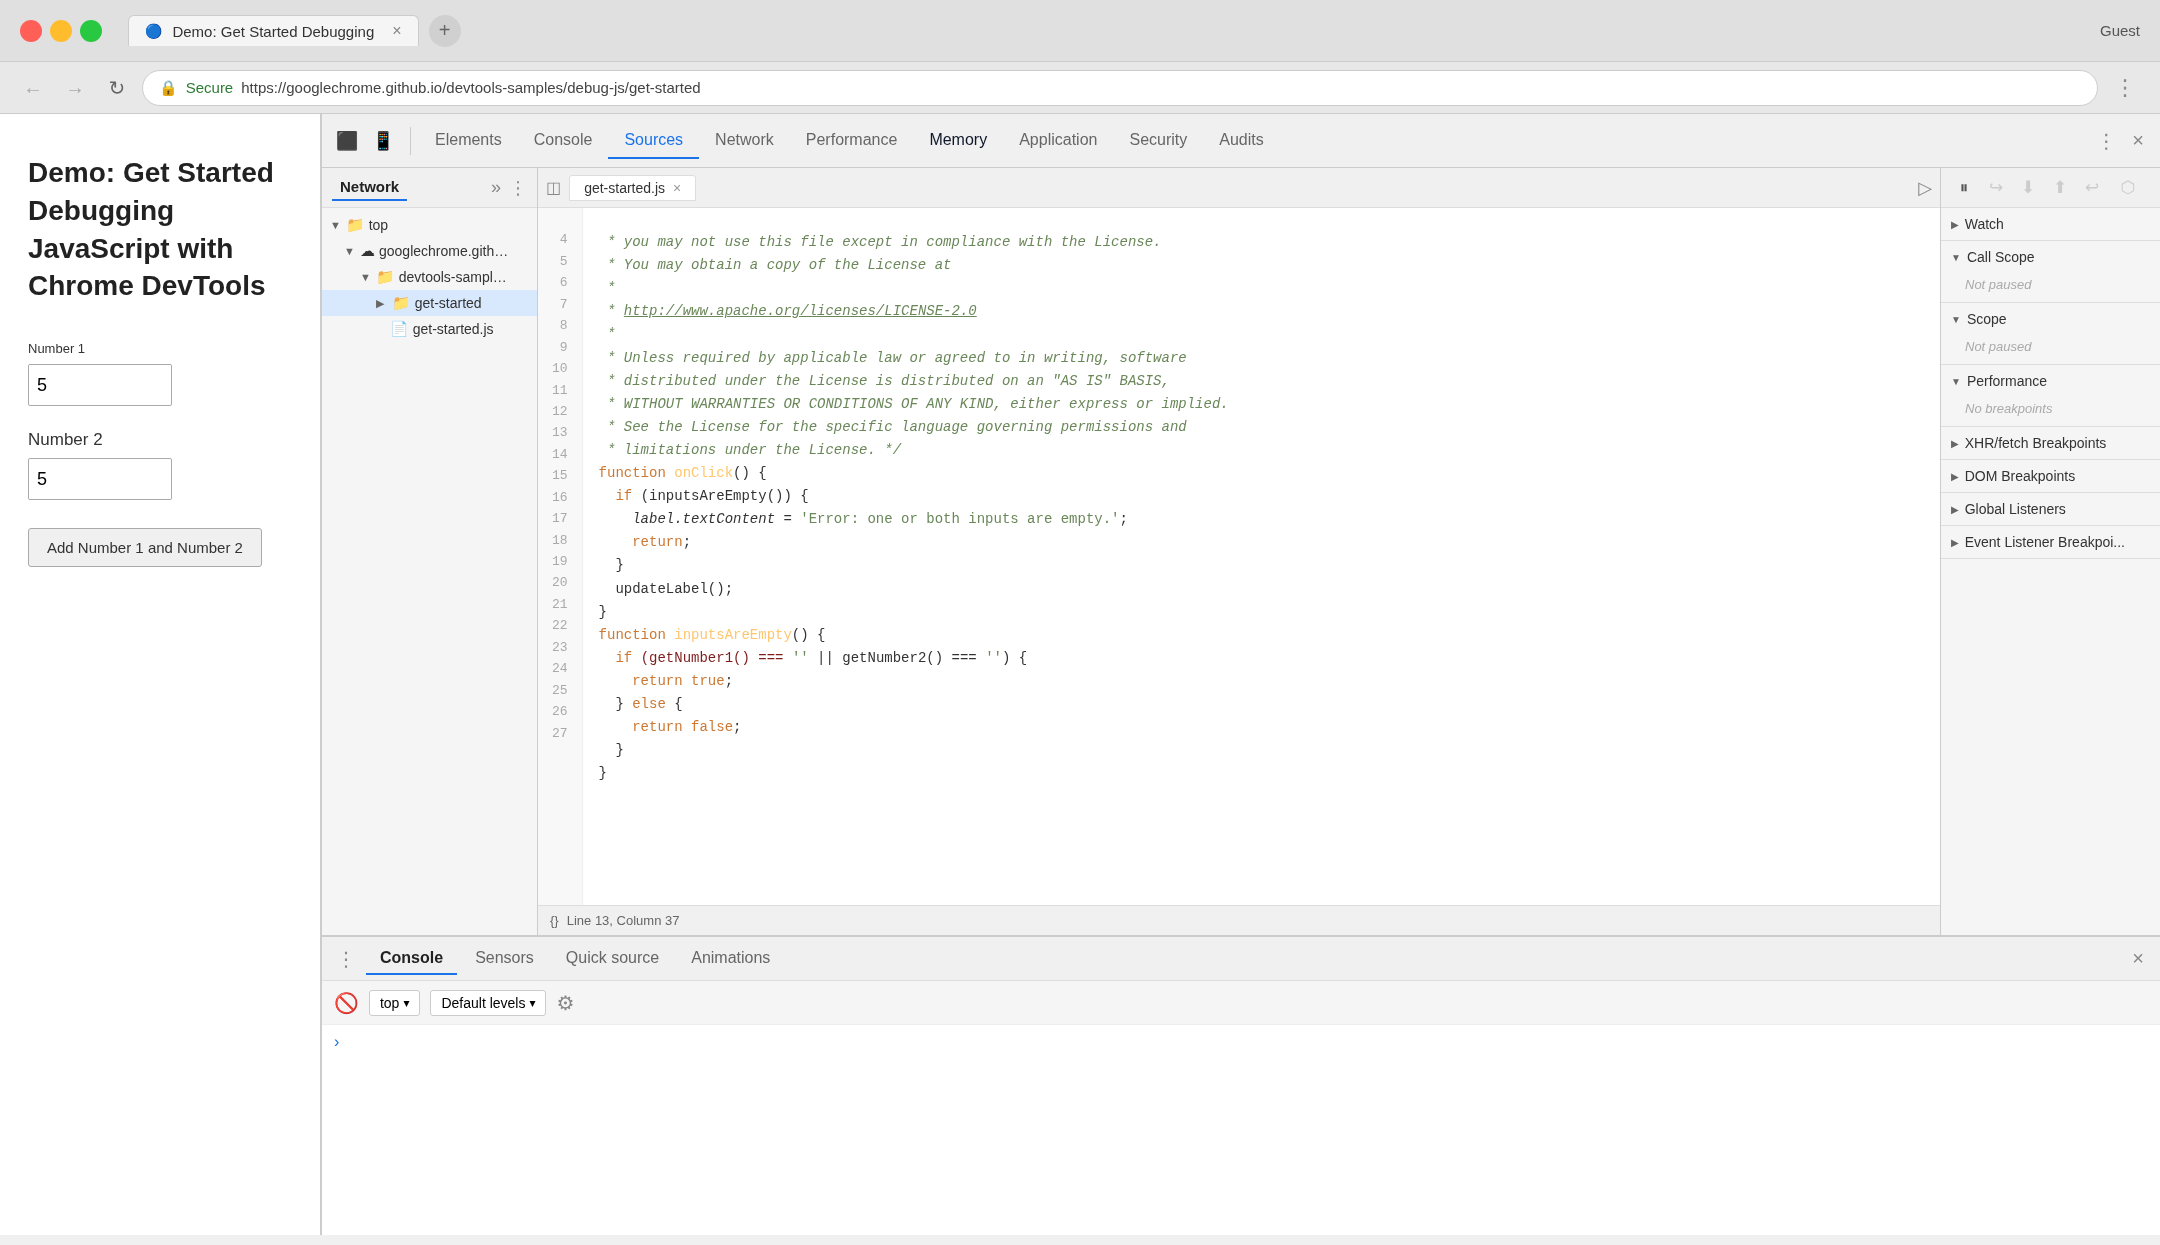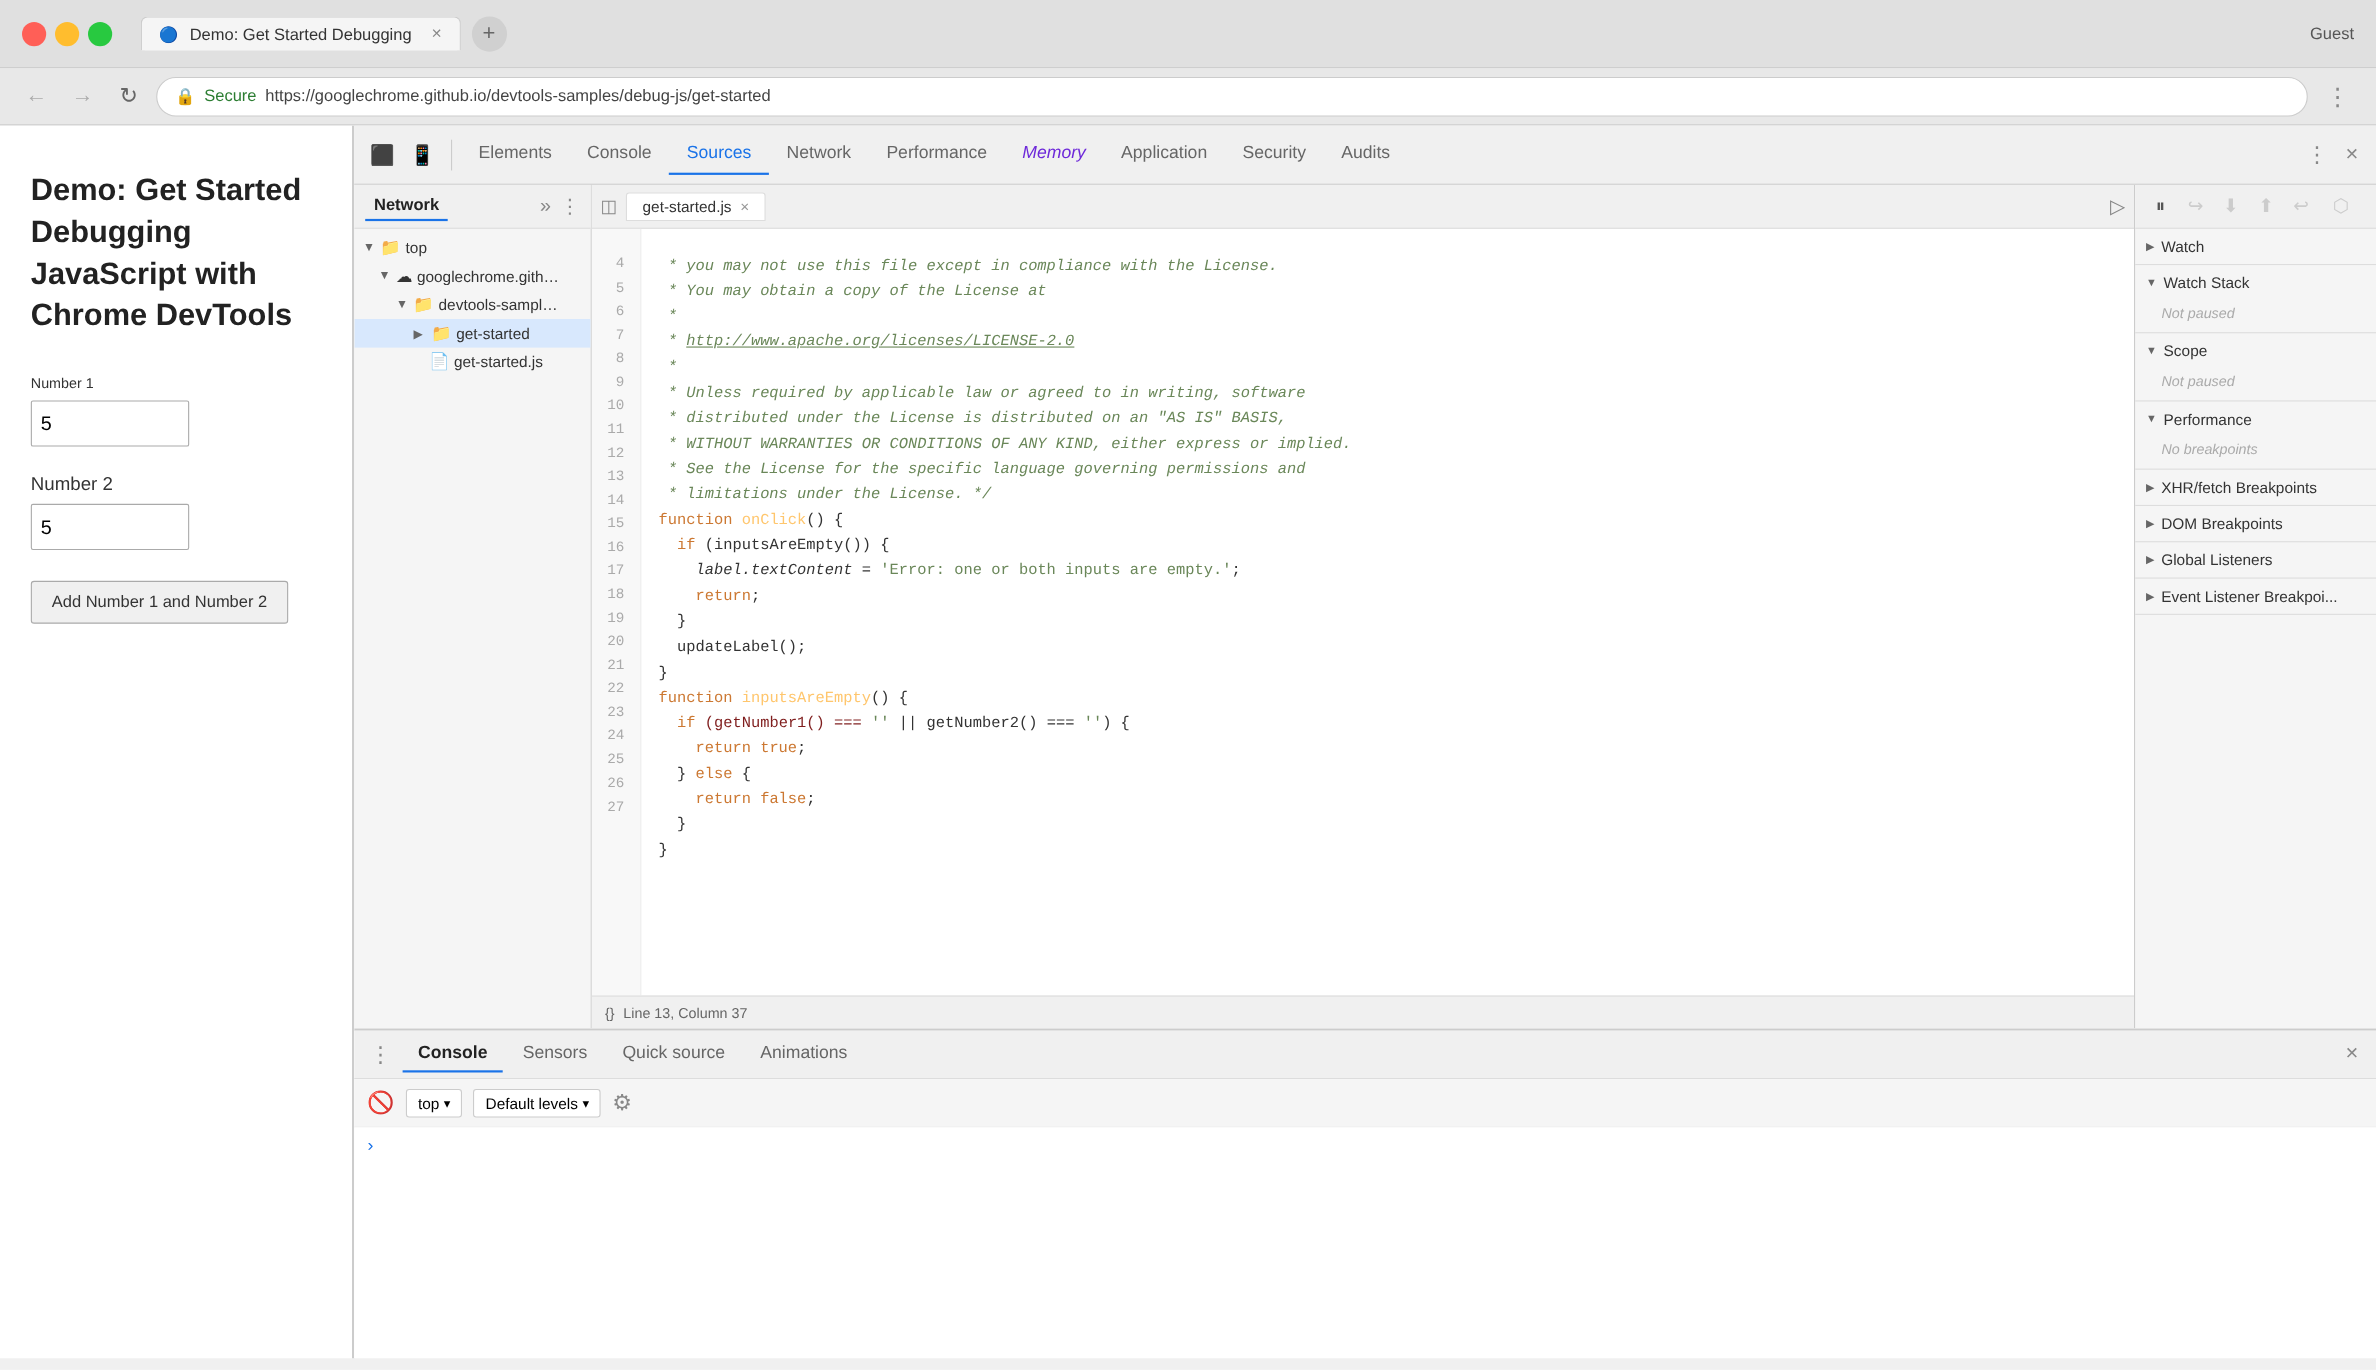--- a/index.html
+++ b/index.html
@@ -53,21 +53,21 @@
 
     <div style="background:#f0f0f0;border-bottom:1px solid #ccc;display:flex;align-items:center;height:54px;padding:0 8px;gap:0;">
       <div style="width:36px;height:36px;display:flex;align-items:center;justify-content:center;color:#666;font-size:18px;cursor:pointer;">⬛</div>
       <div style="width:36px;height:36px;display:flex;align-items:center;justify-content:center;color:#666;font-size:18px;cursor:pointer;">📱</div>
       <div style="width:1px;height:28px;background:#ccc;margin:0 8px;"></div>
       <div style="padding:8px 16px;font-size:16px;color:#666;cursor:pointer;border-bottom:2px solid transparent;">Elements</div>
       <div style="padding:8px 16px;font-size:16px;color:#666;cursor:pointer;border-bottom:2px solid transparent;">Console</div>
       <div style="padding:8px 16px;font-size:16px;color:#1a73e8;cursor:pointer;border-bottom:2px solid #1a73e8;font-weight:500;">Sources</div>
       <div style="padding:8px 16px;font-size:16px;color:#666;cursor:pointer;border-bottom:2px solid transparent;">Network</div>
       <div style="padding:8px 16px;font-size:16px;color:#666;cursor:pointer;border-bottom:2px solid transparent;">Performance</div>
-      <div style="padding:8px 16px;font-size:16px;color:#6d28d9;cursor:pointer;border-bottom:2px solid transparent;font-style:italic;">Memory</div>
+      <div style="padding:8px 16px;font-size:16px;color:#0f172a;cursor:pointer;border-bottom:2px solid transparent;">Memory</div>
       <div style="padding:8px 16px;font-size:16px;color:#666;cursor:pointer;border-bottom:2px solid transparent;">Application</div>
       <div style="padding:8px 16px;font-size:16px;color:#666;cursor:pointer;border-bottom:2px solid transparent;">Security</div>
       <div style="padding:8px 16px;font-size:16px;color:#666;cursor:pointer;border-bottom:2px solid transparent;">Audits</div>
       <div style="margin-left:auto;color:#888;font-size:20px;cursor:pointer;padding:0 8px;">⋮</div>
       <div style="color:#888;font-size:20px;cursor:pointer;padding:0 8px;">×</div>
     </div>
 
     <div style="flex:1;display:flex;overflow:hidden;">
 
       <div style="width:216px;background:#f5f5f5;border-right:1px solid #ccc;display:flex;flex-direction:column;flex-shrink:0;">
@@ -194,21 +194,21 @@
         <div style="border-bottom:1px solid #ddd;">
           <div style="display:flex;align-items:center;padding:8px 10px;cursor:pointer;font-size:14px;color:#333;font-weight:500;">
             <span style="font-size:10px;margin-right:6px;color:#666;">▶</span>
             <span>Watch</span>
           </div>
         </div>
 
         <div style="border-bottom:1px solid #ddd;">
           <div style="display:flex;align-items:center;padding:8px 10px;cursor:pointer;font-size:14px;color:#333;font-weight:500;">
             <span style="font-size:10px;margin-right:6px;color:#666;">▼</span>
-            <span>Watch Stack</span>
+            <span>Call Scope</span>
           </div>
           <div style="padding:4px 24px 10px;font-size:13px;color:#aaa;font-style:italic;">Not paused</div>
         </div>
 
         <div style="border-bottom:1px solid #ddd;">
           <div style="display:flex;align-items:center;padding:8px 10px;cursor:pointer;font-size:14px;color:#333;font-weight:500;">
             <span style="font-size:10px;margin-right:6px;color:#666;">▼</span>
             <span>Scope</span>
           </div>
           <div style="padding:4px 24px 10px;font-size:13px;color:#aaa;font-style:italic;">Not paused</div>

